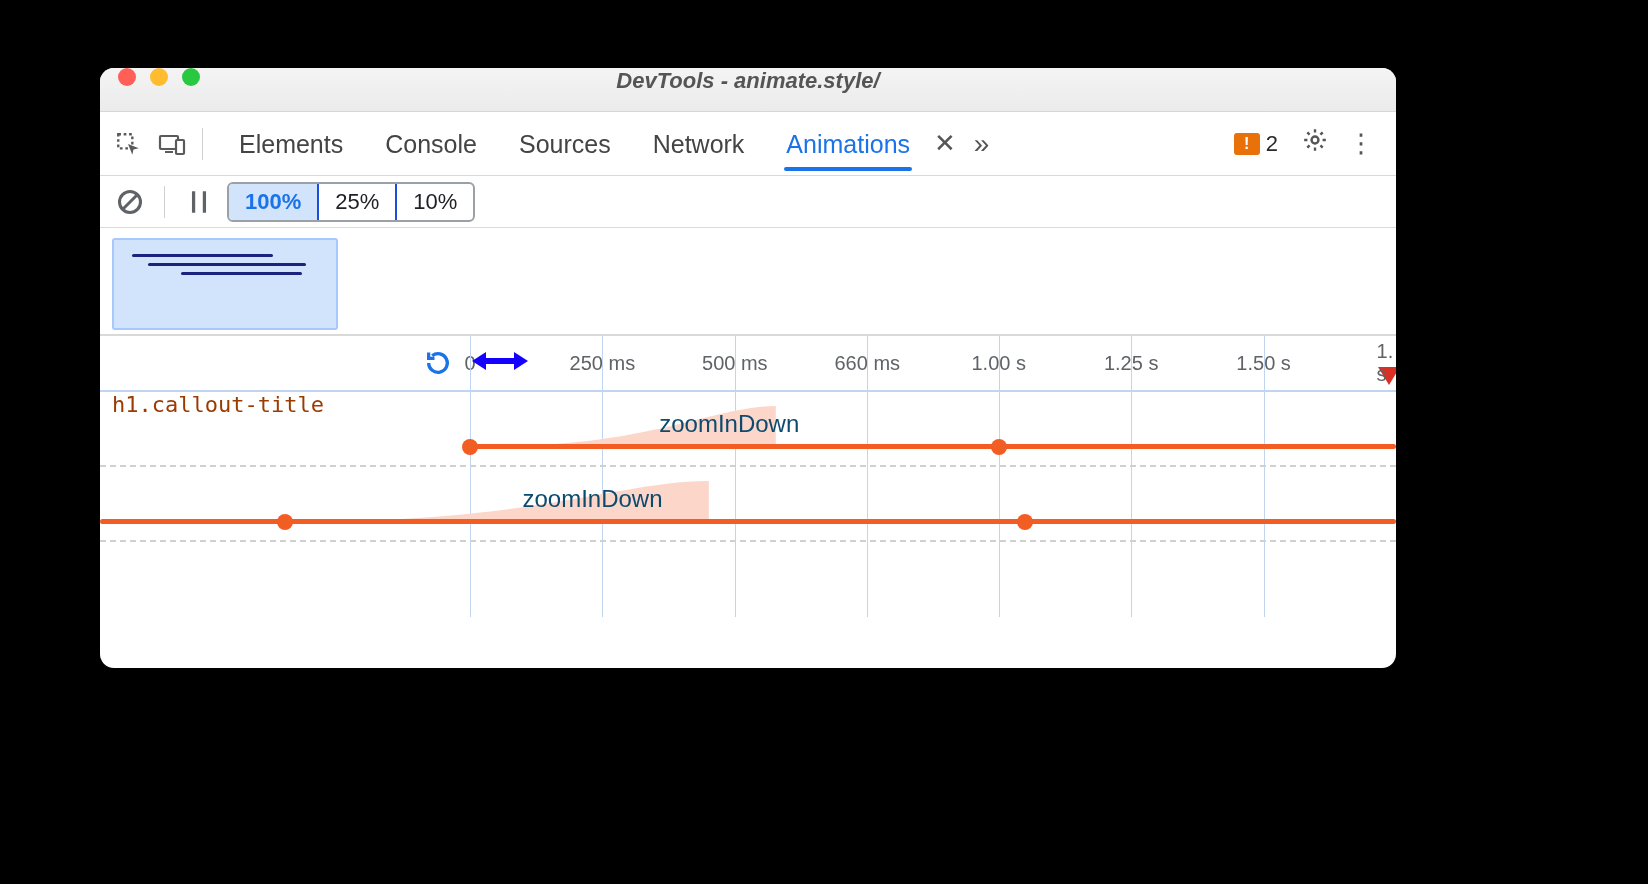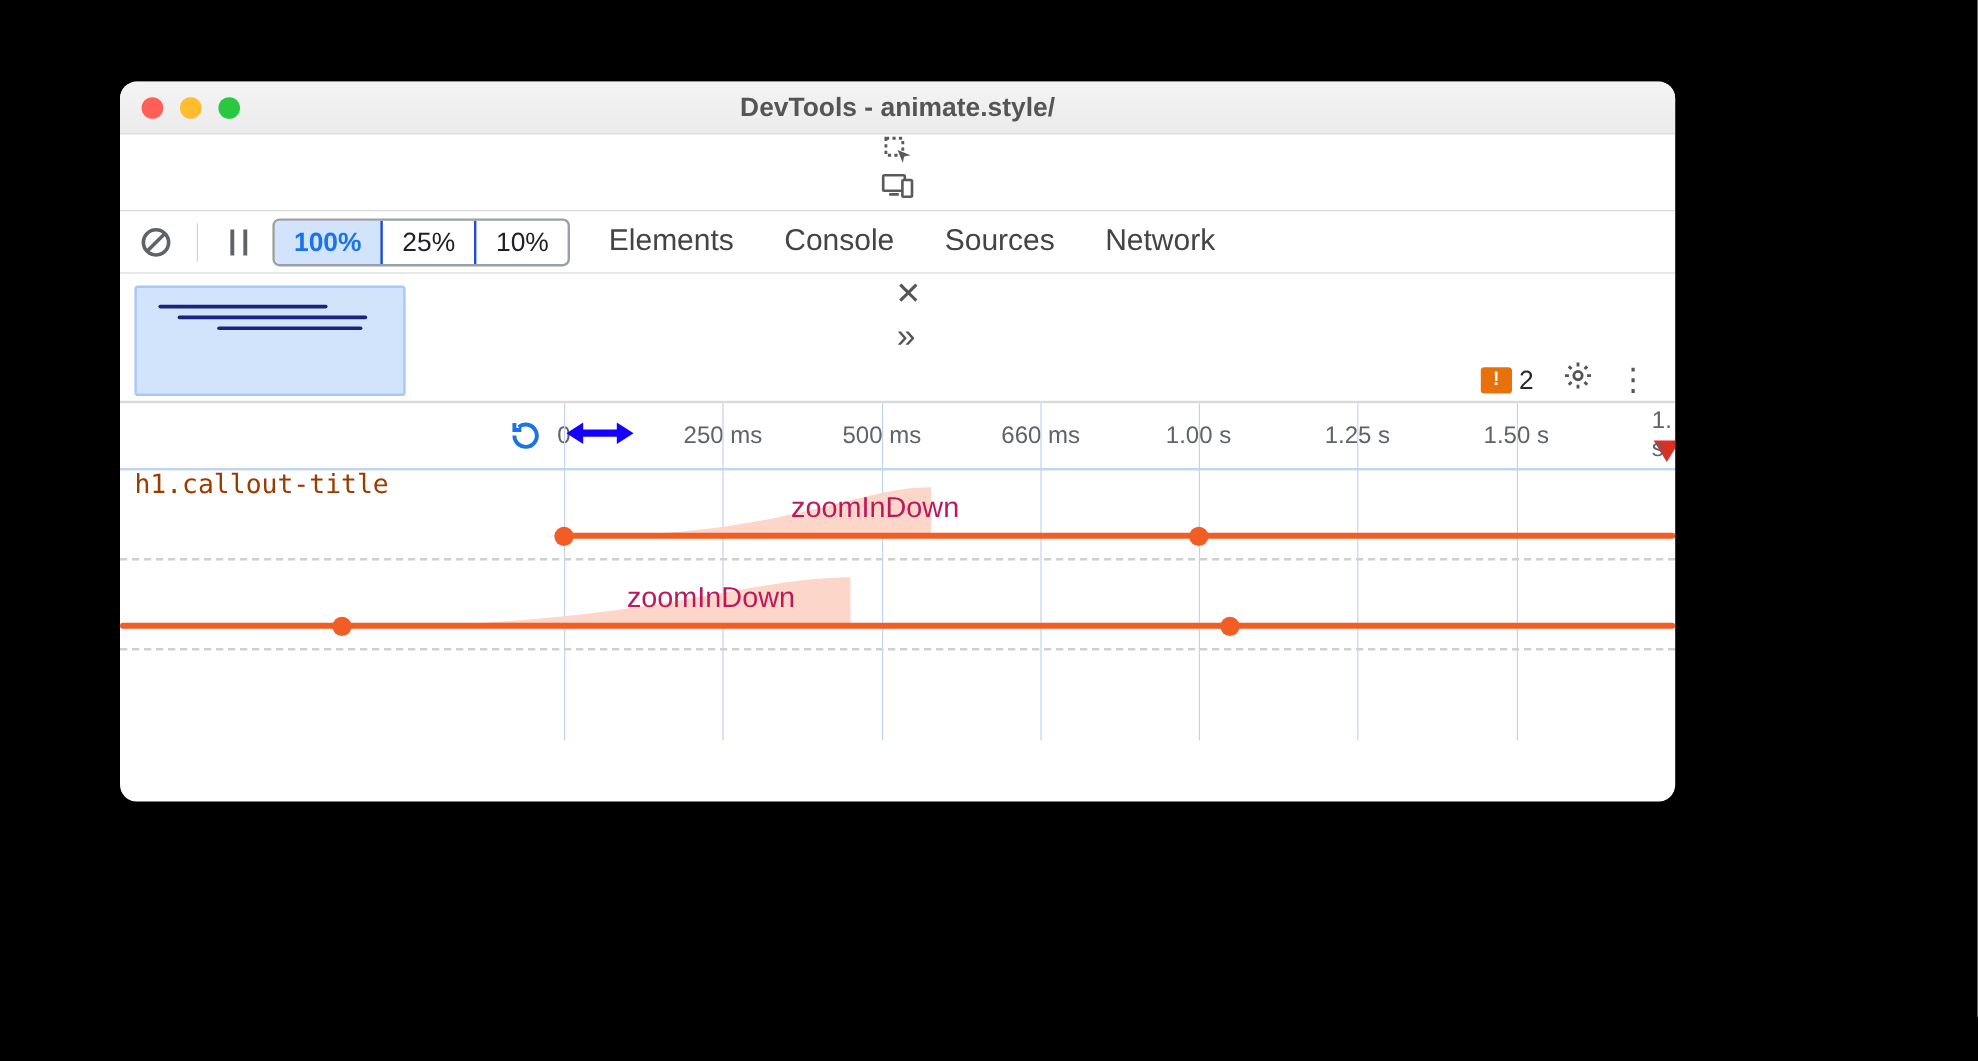--- a/index.html
+++ b/index.html
@@ -22,38 +22,37 @@
     box-shadow: 0 25px 60px rgba(0,0,0,0.55);
     overflow: hidden;
     display: flex;
     flex-direction: column;
   }
   .titlebar {
     height: 44px;
     background: linear-gradient(#f5f4f4,#ecebeb);
     border-bottom: 1px solid #d7d6d6;
     display: flex;
-    align-items: center;
     position: relative;
+    font-style: italic;
   }
   .traffic { display:flex; gap:14px; padding-left:18px; }
   .tl { width:18px; height:18px; border-radius:50%; }
   .tl.red { background:#ff5f57; }
   .tl.yellow { background:#febc2e; }
   .tl.green { background:#28c840; }
   .titlebar .title {
     position:absolute; left:0; right:0; text-align:center;
     font-weight:600; color:#555; font-size:22px;
     pointer-events:none;
   }
   .tabbar {
     height:64px; border-bottom:1px solid #d9d9d9;
     display:flex; align-items:center; padding:0 8px;
     gap:4px;
-    flex-direction:column;
   }
   .tool-icon {
     width:40px; height:40px; display:flex; align-items:center; justify-content:center;
     color:#5a5a5a; border-radius:4px;
   }
   .divider { width:1px; height:32px; background:#d0d0d0; margin:0 6px; }
   .tabs { display:flex; gap:38px; margin-left:24px; }
   .tab {
     font-size:25px; color:#444; padding:12px 2px 10px; position:relative; cursor:pointer;
   }
@@ -159,21 +158,21 @@
   }
   .row:last-child { border-bottom:none; }
   .track {
     flex:1; position:relative; height:100%;
   }
   .bar-line {
     position:absolute; height:5px; background:#f25d23;
     top:52px; border-radius:3px;
   }
   .anim-label {
-    position:absolute; top:18px; font-size:24px; color:#be185d;
+    position:absolute; top:18px; font-size:24px; color:#0c4a6e;
     transform:translateX(-50%);
   }
   .keyframe {
     position:absolute; width:16px; height:16px;
     background:#f25d23; border-radius:50%;
     top:47px; transform:translateX(-50%);
   }
   .playhead-handle {
     position:absolute; left:370px; top:10px;
     color:#1400ff;
@@ -212,20 +211,21 @@
         <rect x="18" y="8" width="8" height="14" rx="1" fill="#fff"></rect>
       </svg>
     </div>
     <div class="divider"></div>
 
     <div class="tabs" id="tabs-container">
         <div class="tab">Elements</div>
         <div class="tab">Console</div>
         <div class="tab">Sources</div>
         <div class="tab">Network</div>
+        <div class="tab active">Animations</div>
       </div>
 
     <div class="tab-close">✕</div>
     <div class="overflow">»</div>
 
     <div class="right-tools">
       <div class="warn-badge">
         <div class="warn-icon">!</div>
         <span>2</span>
       </div>

